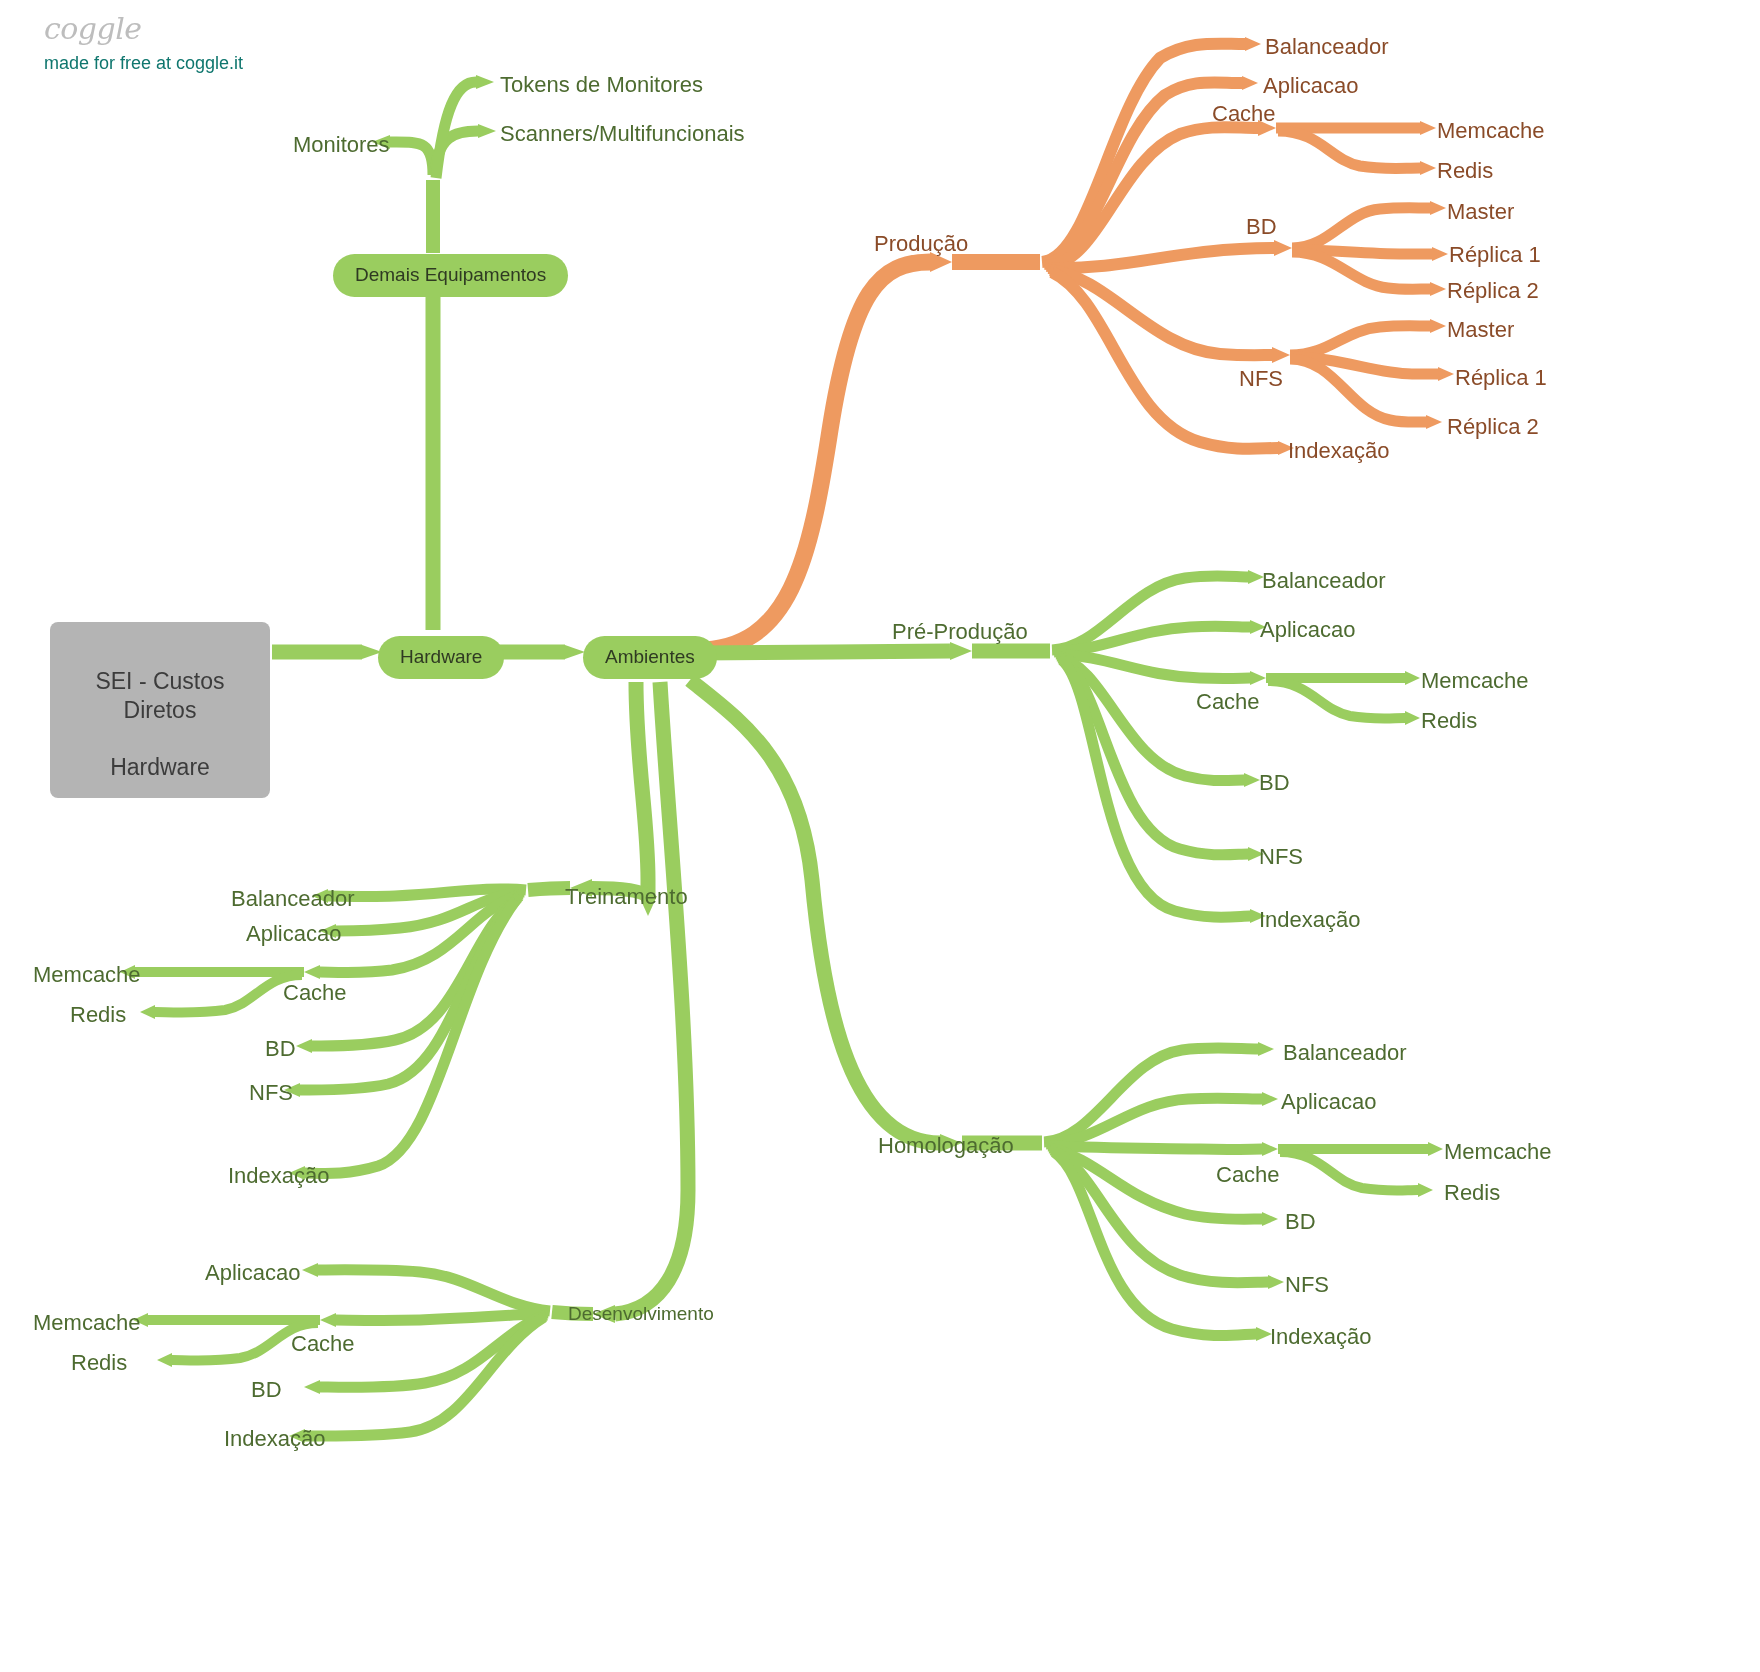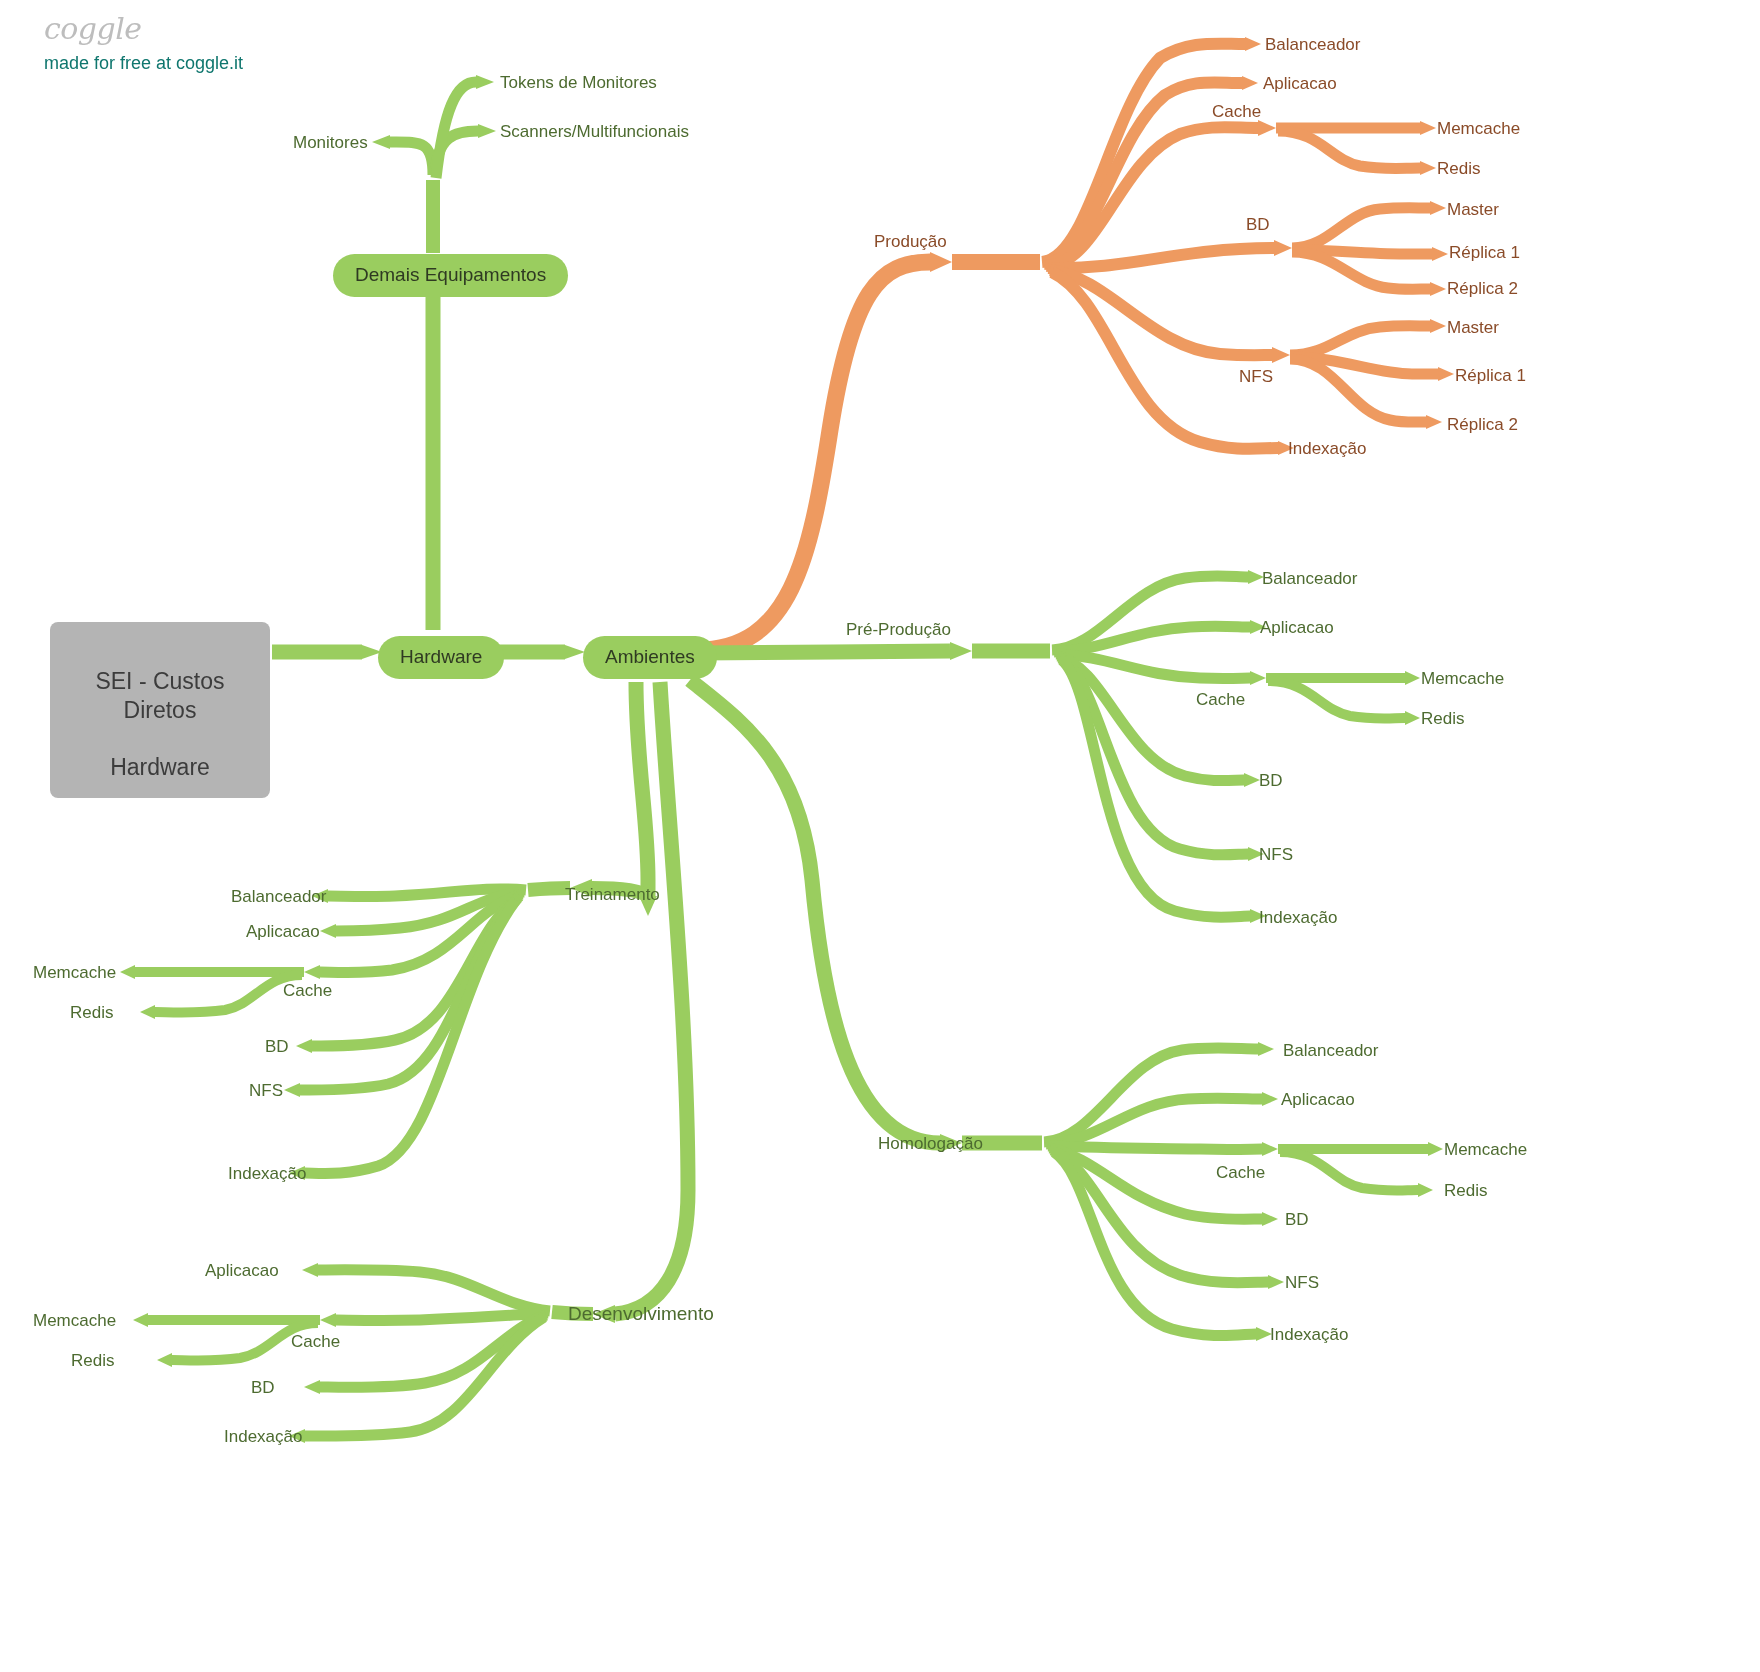--- a/index.html
+++ b/index.html
@@ -37,21 +37,21 @@
   .brand-sub {
     margin-top: 10px;
     font-family: "Liberation Sans", sans-serif;
     font-size: 18px;
     color: #0f766e;
     line-height: 1;
   }
   .node-label {
     position: absolute;
     font-family: "Liberation Sans", sans-serif;
-    font-size: 17px;
+    font-size: 22px;
     white-space: nowrap;
     user-select: none;
     line-height: 1;
   }
   .node-label.green { color: #4d6b30; }
   .node-label.orange { color: #8a4b28; }
   .pill {
     position: absolute;
     background: #9ACD5F;
     color: #2f3a22;
@@ -337,21 +337,21 @@
 <div class="node-label orange" style="left:1449px; top:244px;">Réplica 1</div>
 <div class="node-label orange" style="left:1447px; top:280px;">Réplica 2</div>
 
 <div class="node-label orange" style="left:1239px; top:368px;">NFS</div>
 <div class="node-label orange" style="left:1447px; top:319px;">Master</div>
 <div class="node-label orange" style="left:1455px; top:367px;">Réplica 1</div>
 <div class="node-label orange" style="left:1447px; top:416px;">Réplica 2</div>
 
 <div class="node-label orange" style="left:1288px; top:440px;">Indexação</div>
 
-<div class="node-label green" style="left:846px; top:621px;">Pré-Produção</div>
+<div class="node-label green" style="left:892px; top:621px;">Pré-Produção</div>
 
 <div class="node-label green" style="left:1262px; top:570px;">Balanceador</div>
 <div class="node-label green" style="left:1260px; top:619px;">Aplicacao</div>
 <div class="node-label green" style="left:1196px; top:691px;">Cache</div>
 <div class="node-label green" style="left:1421px; top:670px;">Memcache</div>
 <div class="node-label green" style="left:1421px; top:710px;">Redis</div>
 <div class="node-label green" style="left:1259px; top:772px;">BD</div>
 <div class="node-label green" style="left:1259px; top:846px;">NFS</div>
 <div class="node-label green" style="left:1259px; top:909px;">Indexação</div>
 

